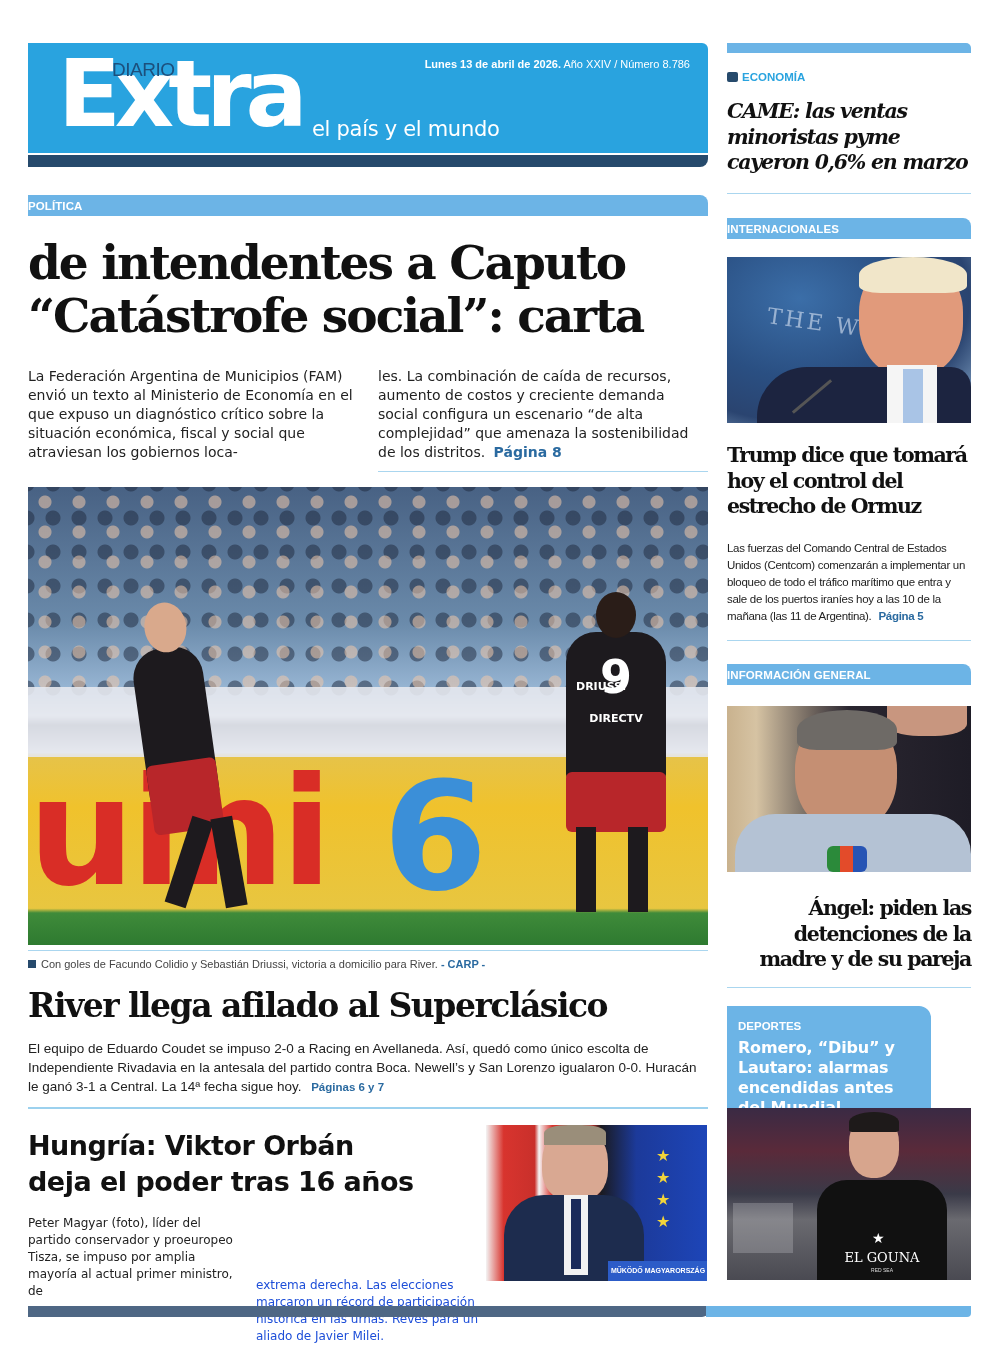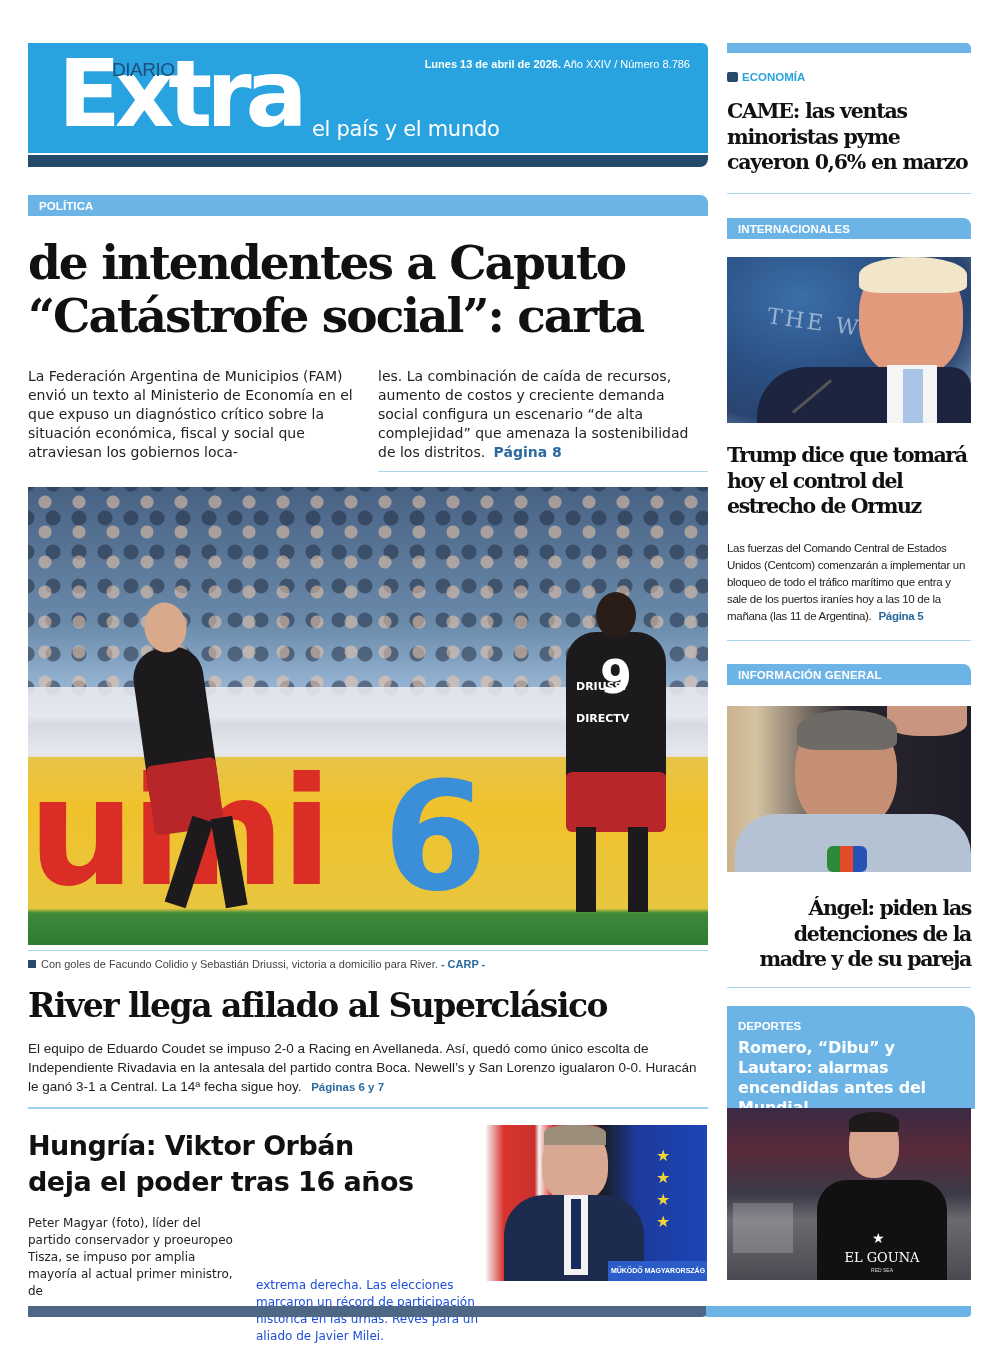--- a/index.html
+++ b/index.html
@@ -9,21 +9,21 @@
   
   .masthead { position: absolute; left: 28px; top: 43px; width: 680px; height: 112px; background: #29a3df; border-radius: 0 6px 0 0; }
   .masthead-bar { position: absolute; left: 28px; top: 153px; width: 680px; height: 14px; background: #264a6c; border-radius: 0 0 8px 0; border-top: 2px solid #fff; }
   .logo-extra { position: absolute; left: 30px; top: 6px; font-family: "DejaVu Sans", sans-serif; font-weight: bold; font-size: 92px; color: #fff; letter-spacing: -6px; line-height: 1; }
   .logo-diario { position: absolute; left: 84px; top: 16px; font-family: "Liberation Sans", sans-serif; font-size: 19px; color: #1c4f7c; font-weight: normal; letter-spacing: -0.5px; }
   .logo-tagline { position: absolute; left: 284px; top: 74px; font-family: "DejaVu Sans", sans-serif; font-size: 21px; color: #fff; letter-spacing: -0.3px; }
   .date-line { position: absolute; right: 18px; top: 15px; font-size: 11px; color: #fff; }
   .date-line b { font-weight: bold; }
 
   
-  .section-band { position: absolute; height: 21px; background: #6cb4e6; border-radius: 0 8px 0 0; color: #fff; font-size: 11.5px; font-weight: bold; padding-left: 11px; line-height: 22px; letter-spacing: 0.1px; }
+  .section-band { position: absolute; height: 21px; background: #6cb4e6; border-radius: 0 8px 0 0; color: #fff; font-size: 11.5px; font-weight: bold; line-height: 22px; letter-spacing: 0.1px; }
 
   .headline-serif { font-family: "DejaVu Serif", serif; font-weight: bold; color: #111; letter-spacing: -2px; }
   .body-mono { font-family: "DejaVu Sans", sans-serif; font-size: 14px; line-height: 19px; color: #222; }
   .page-ref { color: #2a6aa0; font-weight: bold; }
 
   .rule { position: absolute; height: 2px; background: #9cd1ee; }
 
   
   .photo { position: absolute; overflow: hidden; }
   .photo-river { left: 28px; top: 487px; width: 680px; height: 458px;
@@ -43,21 +43,21 @@
   .caption { position: absolute; left: 28px; top: 958px; font-size: 11px; color: #444; }
   .caption .sq { display: inline-block; width: 8px; height: 8px; background: #264a6c; margin-right: 5px; vertical-align: 0; }
   .caption .credit { color: #2a6aa0; font-weight: bold; }
 
   
   .side-top-band { position: absolute; left: 727px; top: 43px; width: 244px; height: 10px; background: #6cb4e6; border-radius: 0 5px 0 0; }
   .side-cat { position: absolute; left: 727px; font-size: 11.5px; font-weight: bold; color: #29a3df; }
   .side-cat .sq { display: inline-block; width: 11px; height: 10px; background: #264a6c; margin-right: 4px; border-radius: 2px; vertical-align: -1px; }
   .side-photo { position: absolute; left: 727px; width: 244px; overflow: hidden; }
 
-  .deportes-box { position: absolute; left: 727px; top: 1006px; width: 248px; height: 103px; background: #6cb4e6; border-radius: 0 12px 0 0; padding: 14px 11px 0 11px; }
+  .deportes-box { position: absolute; left: 727px; top: 1006px; width: 204px; height: 103px; background: #6cb4e6; border-radius: 0 12px 0 0; padding: 14px 11px 0 11px; }
   .deportes-box .lbl { font-size: 11.5px; color: #fff; font-weight: bold; margin-bottom: 6px; }
   .deportes-box .ttl { font-family: "DejaVu Sans", sans-serif; font-size: 16px; line-height: 20px; color: #fff; font-weight: bold; letter-spacing: -0.2px; }
 
   .footer-dark { position: absolute; left: 28px; top: 1306px; width: 680px; height: 11px; background: #4e6784; border-radius: 0 0 6px 0; }
   .footer-light { position: absolute; left: 706px; top: 1306px; width: 265px; height: 11px; background: #6cb4e6; border-radius: 0 0 4px 0; }
 </style>
 </head>
 <body>
 
 <div class="masthead">
@@ -92,21 +92,21 @@
     <div class="head" style="left:18px; top:-45px; width:42px; height:50px; background:#d9a98c;"></div>
     <div class="shorts" style="top:115px; height:70px;"></div>
   </div>
   <div style="position:absolute; left:150px; top:330px; width:22px; height:90px; background:#1d1a1e; transform:rotate(18deg);"></div>
   <div style="position:absolute; left:190px; top:330px; width:22px; height:90px; background:#1d1a1e; transform:rotate(-10deg);"></div>
 
   <div class="player" style="left:538px; top:145px; width:100px; height:150px;">
     <div class="head" style="left:30px; top:-40px; width:40px; height:46px; background:#2a1d18;"></div>
     <div class="jersey-no" style="left:10px; top:10px; width:80px; font-size:11px;margin-top:38px;">DRIUSSI</div>
     <div class="jersey-no" style="left:10px; top:22px; width:80px; text-align:center; font-size:46px; line-height:1;">9</div>
-    <div class="jersey-no" style="left:10px; top:80px; width:80px; font-size:11px;">DIRECTV</div>
+    <div class="jersey-no" style="left:10px; top:80px; width:80px; text-align:center; font-size:11px;">DIRECTV</div>
     <div class="shorts" style="top:140px; height:60px;"></div>
   </div>
   <div style="position:absolute; left:548px; top:340px; width:20px; height:85px; background:#1d1a1e;"></div>
   <div style="position:absolute; left:600px; top:340px; width:20px; height:85px; background:#1d1a1e;"></div>
 </div>
 <div class="rule" style="left:28px; top:950px; width:680px; height:1px; background:#aad6ef;"></div>
 
 <div class="caption">
   <span class="sq"></span><span>Con goles de Facundo Colidio y Sebastián Driussi, victoria a domicilio para River.</span>
   <span class="credit">- CARP -</span>
@@ -132,21 +132,21 @@
   <div style="position:absolute; left:18px; top:70px; width:140px; height:90px; border-radius:40px 40px 0 0; background:#1d2c4e;"></div>
   <div style="position:absolute; left:78px; top:70px; width:24px; height:80px; background:#f2f2f2;"></div>
   <div style="position:absolute; left:85px; top:74px; width:10px; height:70px; background:#1a2a5a;"></div>
   <div style="position:absolute; left:170px; top:20px; color:#f2d43a; font-size:16px; line-height:22px;">★<br>★<br>★<br>★</div>
   <div style="position:absolute; left:122px; top:136px; width:100px; height:20px; background:#2c5cc8; color:#fff; font-size:7px; font-weight:bold; line-height:20px; text-align:center; white-space:nowrap; overflow:hidden;">MŰKÖDŐ MAGYARORSZÁG</div>
 </div>
 
 <div class="side-top-band"></div>
 
 <div class="side-cat" style="top:71px;"><span class="sq"></span><span>ECONOMÍA</span></div>
-<div class="headline-serif" style="position:absolute; left:727px; top:99px; width:244px; font-size:20.5px; line-height:25.5px; letter-spacing:-1.2px;">CAME: las ventas minoristas pyme cayeron 0,6% en marzo</div>
+<div class="headline-serif" style="position:absolute; left:727px; top:99px; width:244px; font-size:20.5px; line-height:25.5px; letter-spacing:-1.2px;font-style:italic;">CAME: las ventas minoristas pyme cayeron 0,6% en marzo</div>
 <div class="rule" style="left:727px; top:193px; width:244px; height:1px; background:#aad6ef;"></div>
 
 <div class="section-band" style="left:727px; top:218px; width:244px;">INTERNACIONALES</div>
 <div class="side-photo" style="top:257px; height:166px; background: radial-gradient(ellipse at 30% 25%, #3b6ea8 0%, #2a4f82 45%, #2a4470 70%, #9ec0de 100%);">
   <div style="position:absolute; left:40px; top:55px; font-family:'DejaVu Serif', serif; font-size:22px; color:rgba(220,230,245,0.6); transform:rotate(8deg); letter-spacing:3px;">THE WHI</div>
   <div style="position:absolute; left:132px; top:2px; width:104px; height:118px; border-radius:45% 45% 45% 45%; background:#e19a7b;"></div>
   <div style="position:absolute; left:132px; top:0; width:108px; height:36px; border-radius:50% 50% 20% 20%; background:#f1e6c9;"></div>
   <div style="position:absolute; left:30px; top:110px; width:214px; height:60px; border-radius:50px 20px 0 0; background:#1c2440;"></div>
   <div style="position:absolute; left:160px; top:108px; width:50px; height:58px; background:#f5f5f5;"></div>
   <div style="position:absolute; left:176px; top:112px; width:20px; height:54px; background:#a9c4e6;"></div>

